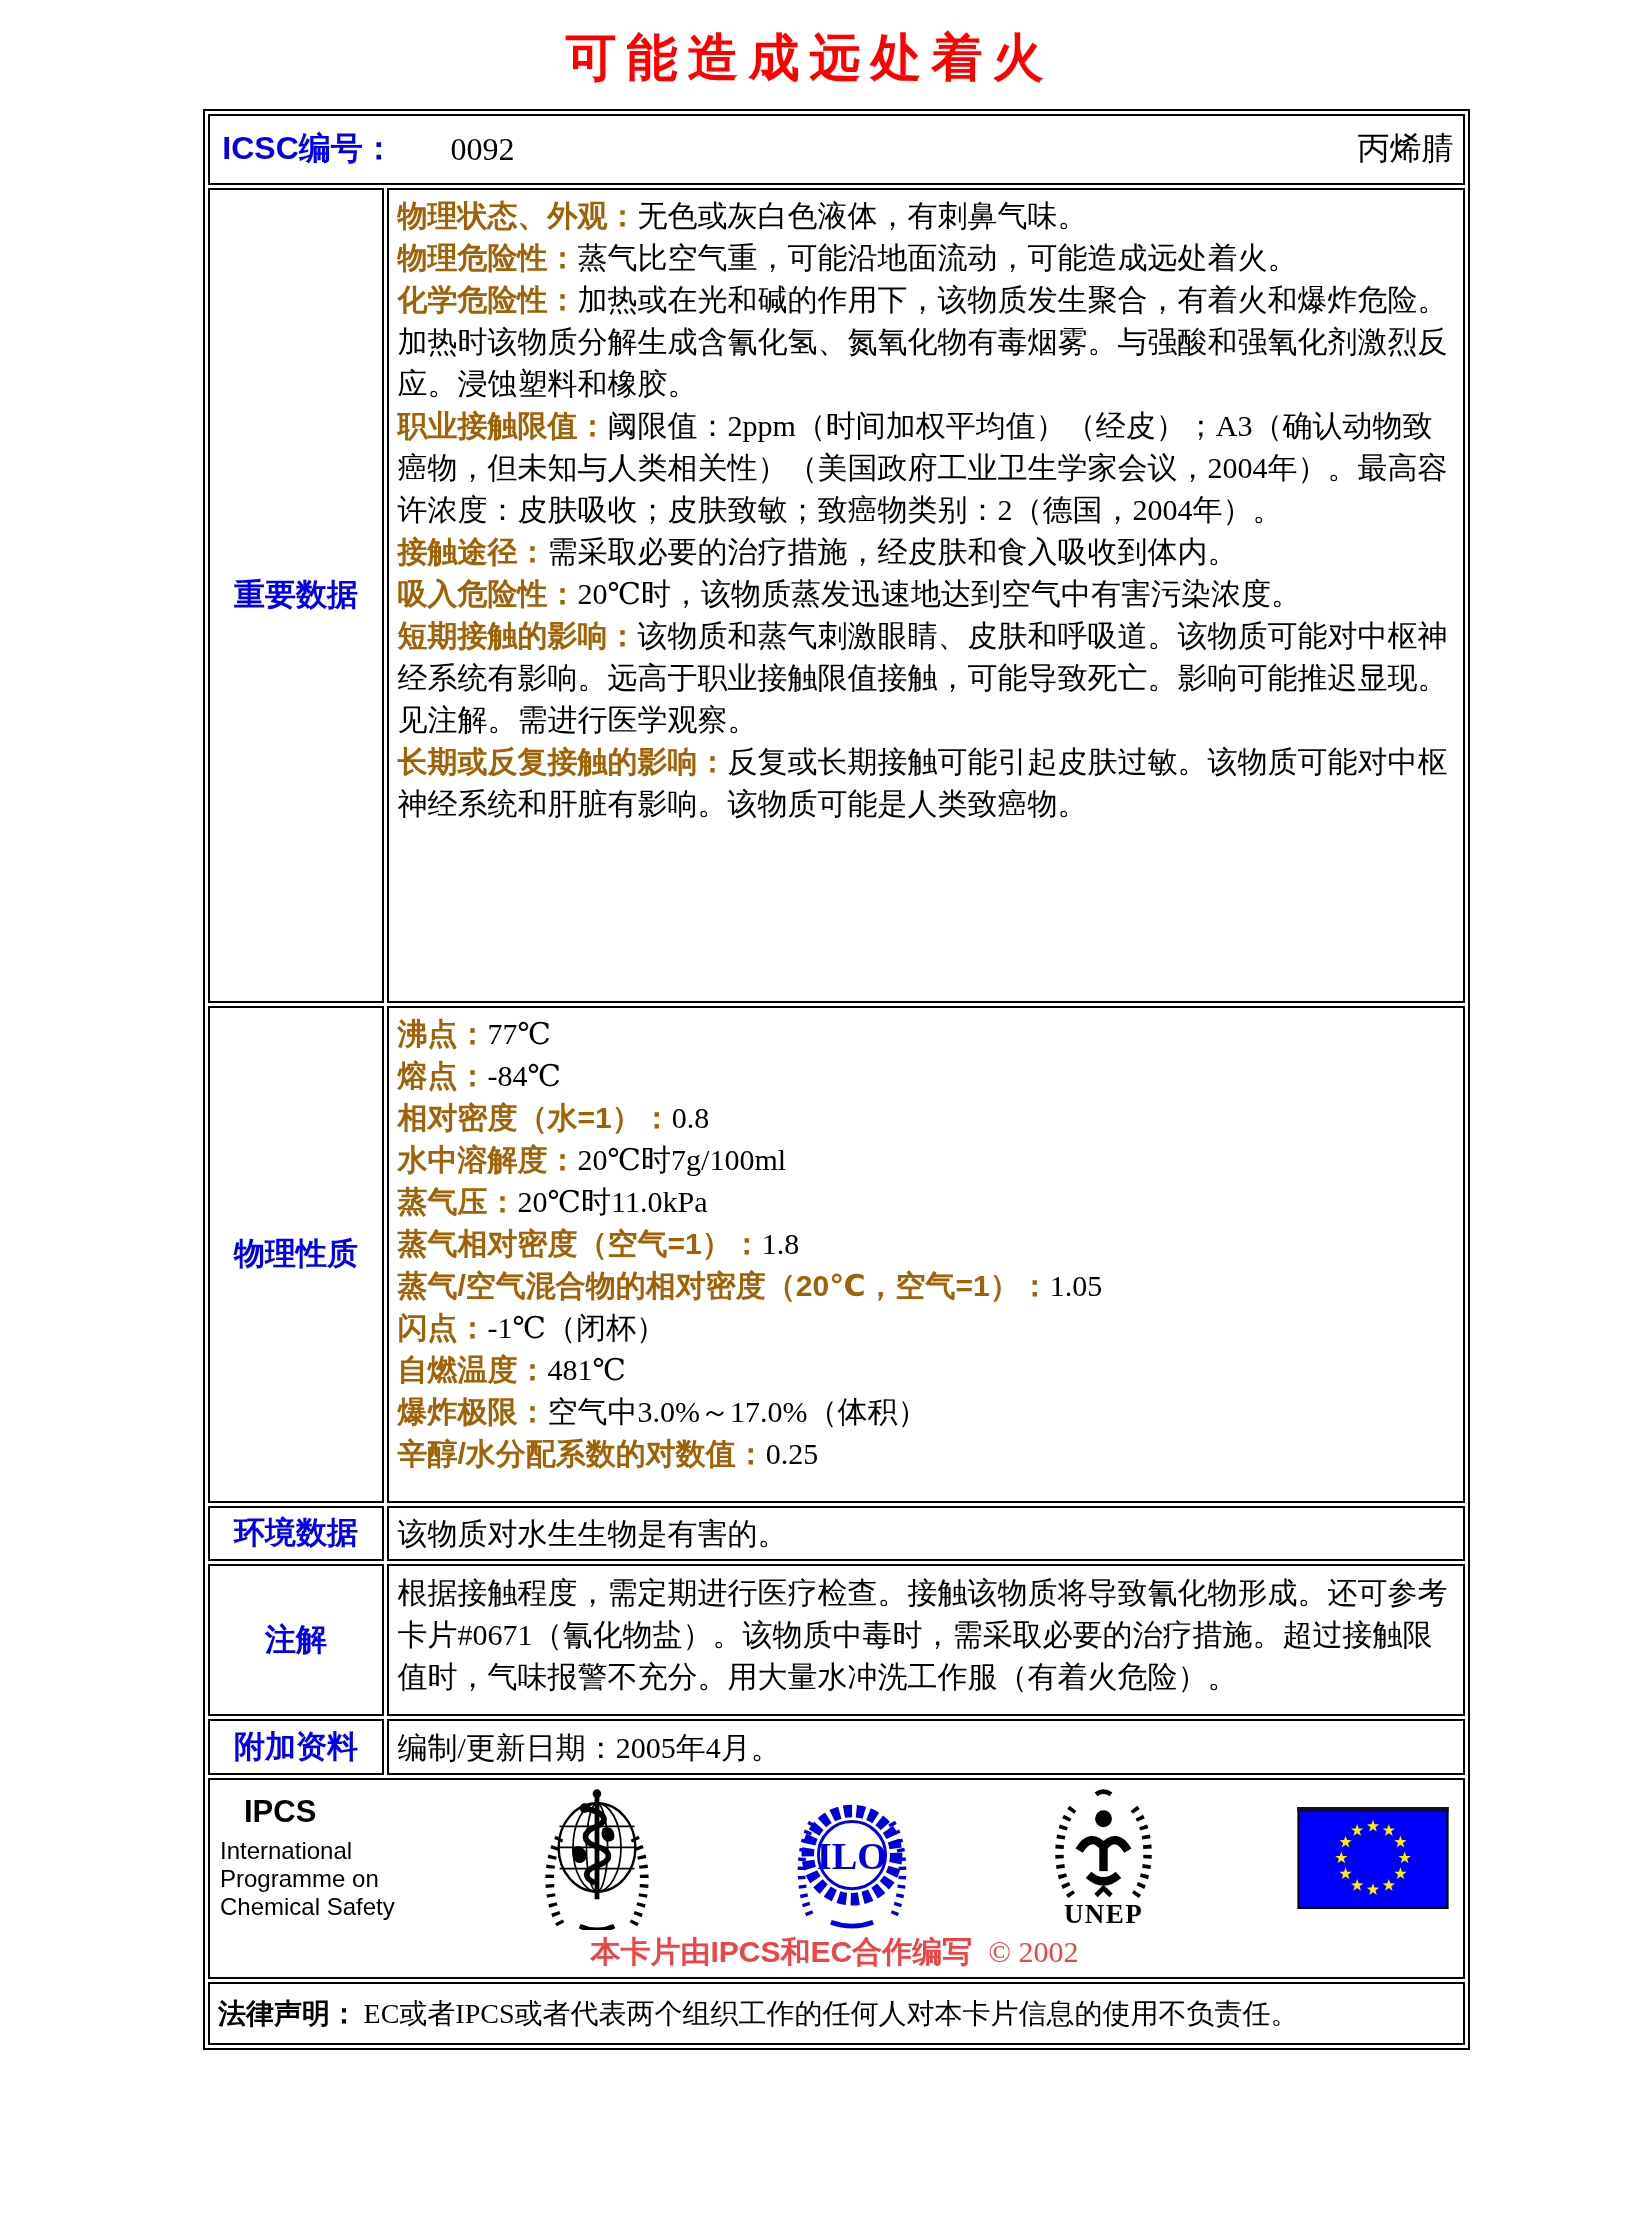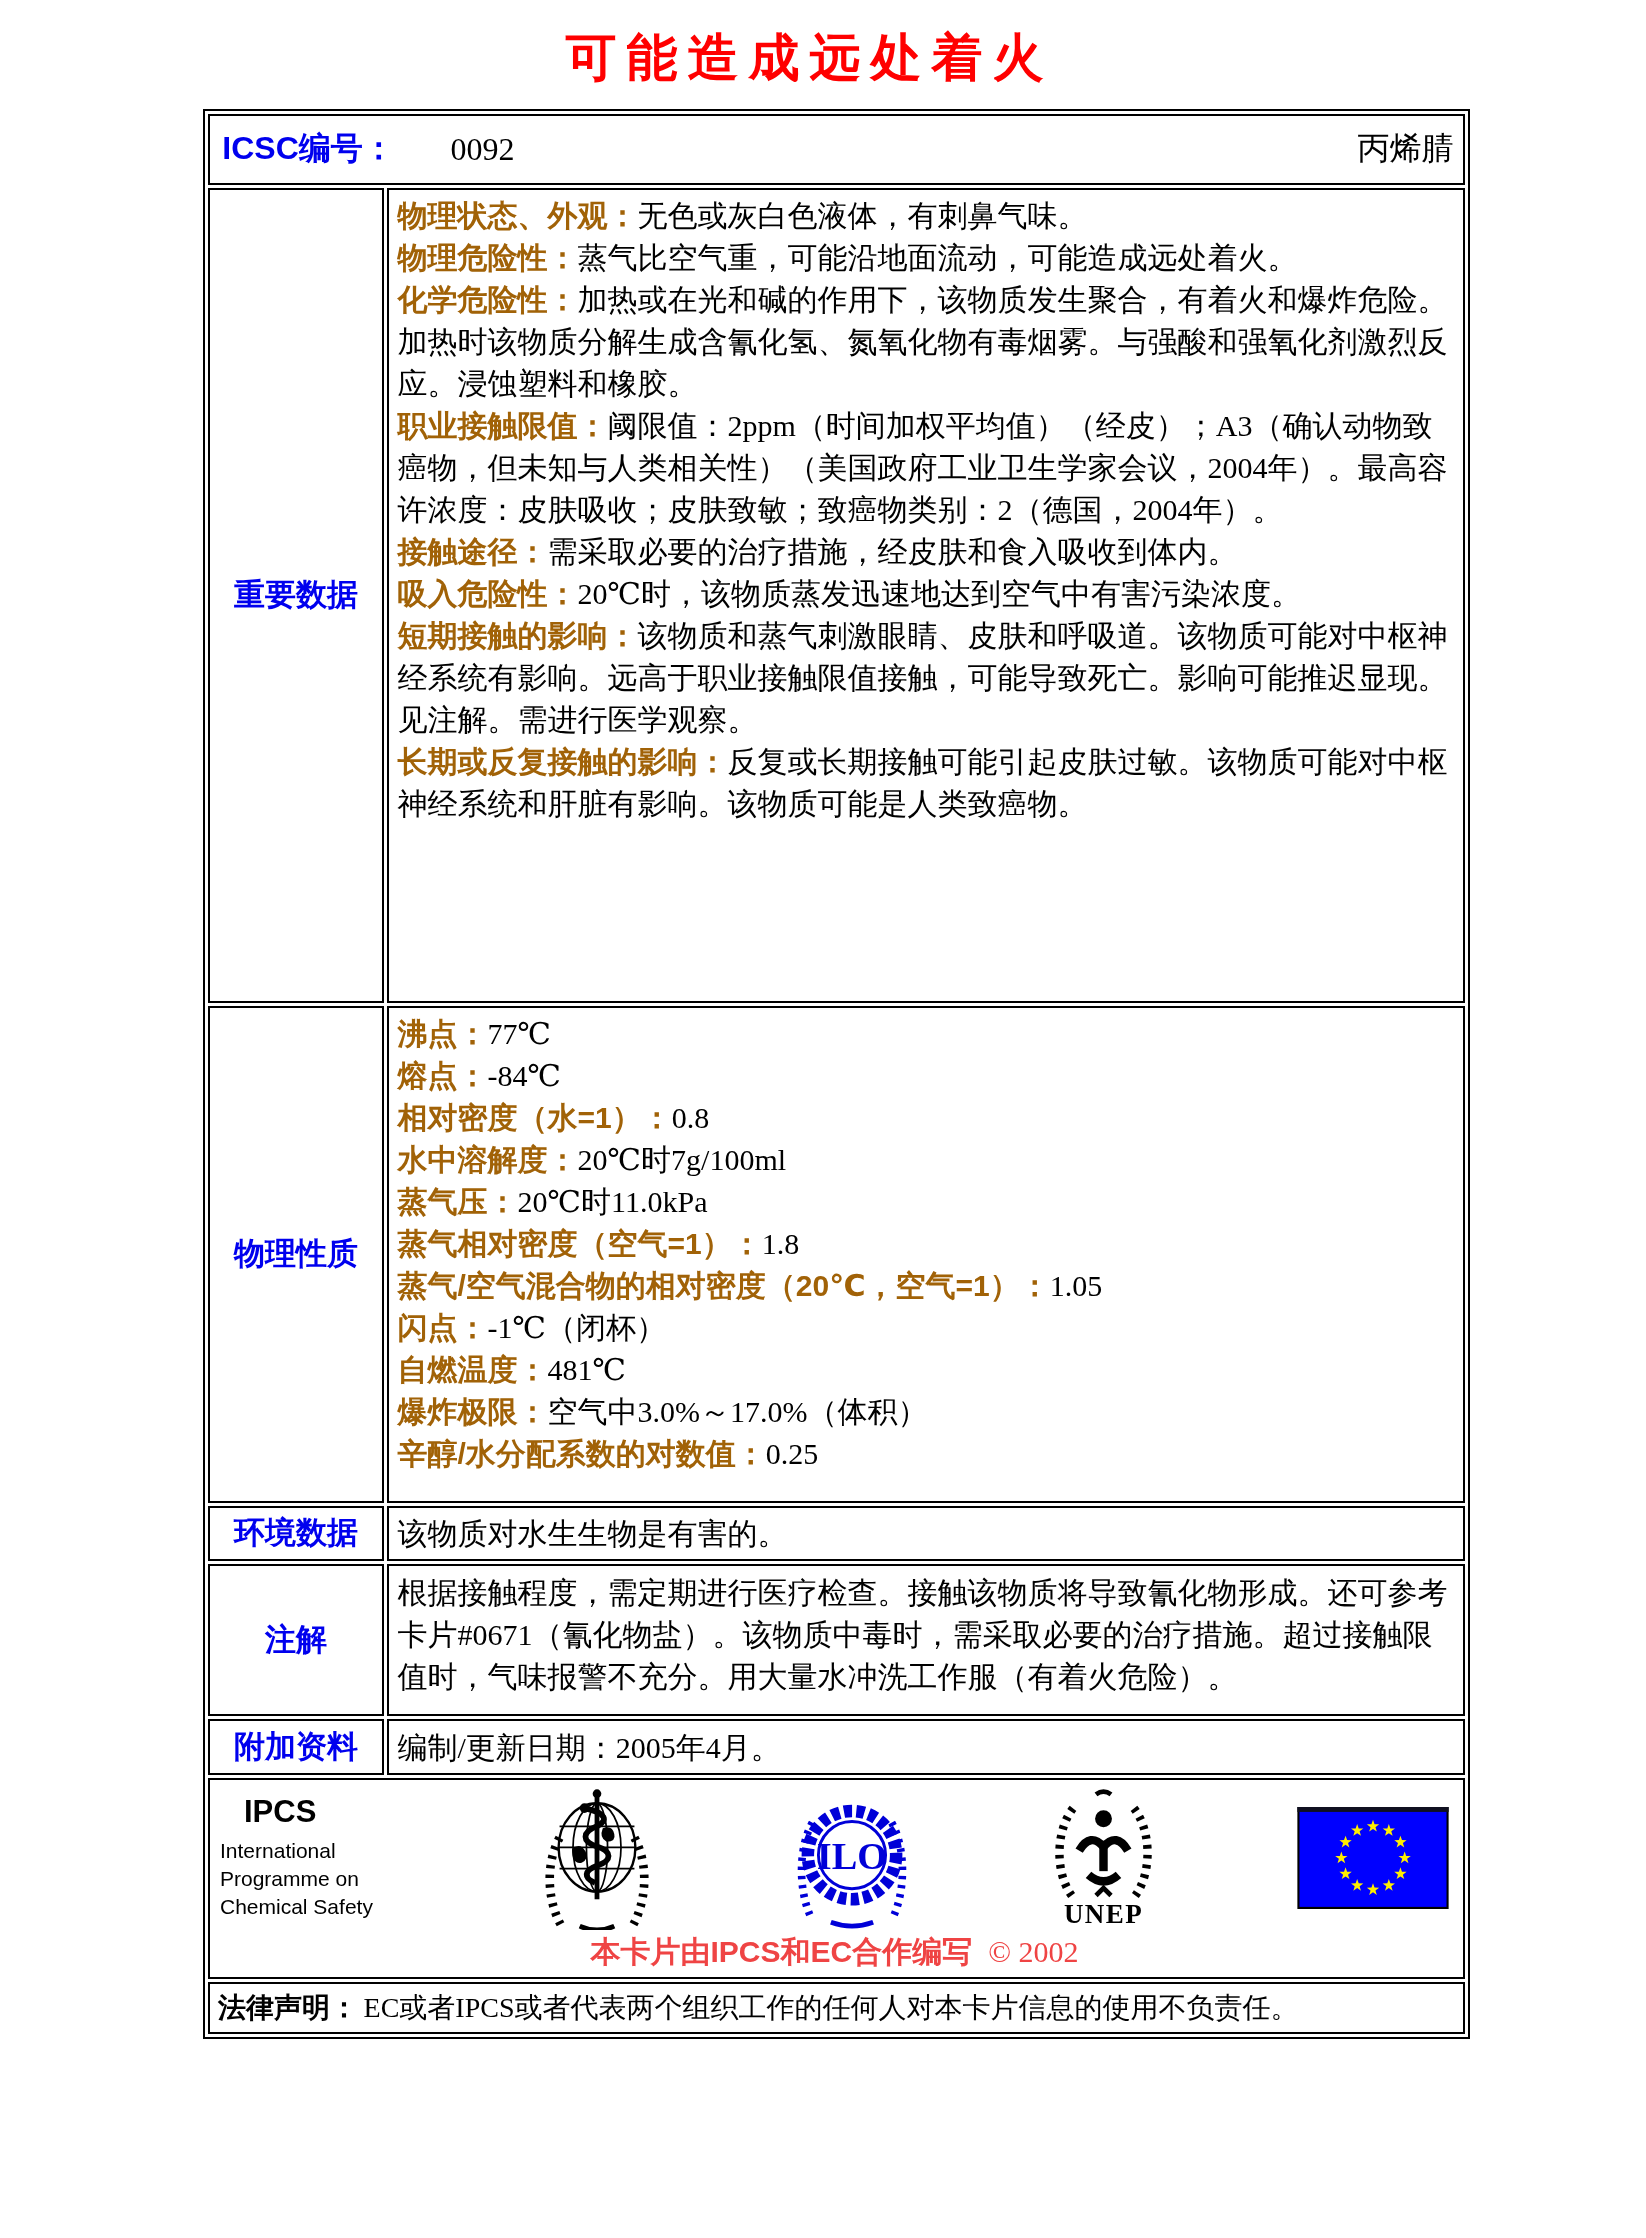--- a/index.html
+++ b/index.html
@@ -81,42 +81,42 @@
     align-items: center;
     justify-content: space-between;
     height: 141px;
   }
   .ipcs-block {
     width: 180px;
     font-family: "Liberation Sans", "DejaVu Sans", sans-serif;
     color: #000;
   }
   .ipcs-acronym { font-size: 31px; font-weight: bold; margin-bottom: 7px; margin-left: 24px; }
-  .ipcs-line { font-size: 21px; line-height: 28px; }
+  .ipcs-line { font-size: 24px; line-height: 28px; }
   .logo-box { display:flex; flex-direction:column; align-items:center; }
   .unep-word {
     font-family: "Liberation Serif", "DejaVu Serif", serif;
     font-weight: bold; font-size: 27px; letter-spacing: 1.4px; margin-top: -4.2px;
   }
   .caption-line {
     text-align: center;
     margin-top: 4.2px;
     font-size: 30px;
     color: #ef4444;
   }
   .caption-line .cap-main {
     font-family: "Liberation Sans", "DejaVu Sans", sans-serif;
     font-weight: bold;
   }
   .caption-line .cap-copy { font-family: "Liberation Serif", serif; margin-left: 8.5px; }
   
   .legal-inner {
     display: flex;
     align-items: center;
-    height: 46px;
+    height: 57px;
     padding: 0 7px;
     font-size: 28px;
   }
   .legal-label {
     color: #000;
     font-family: "Liberation Sans", "DejaVu Sans", sans-serif;
     font-weight: bold;
     margin-right: 5.6px;
     white-space: nowrap;
   }

